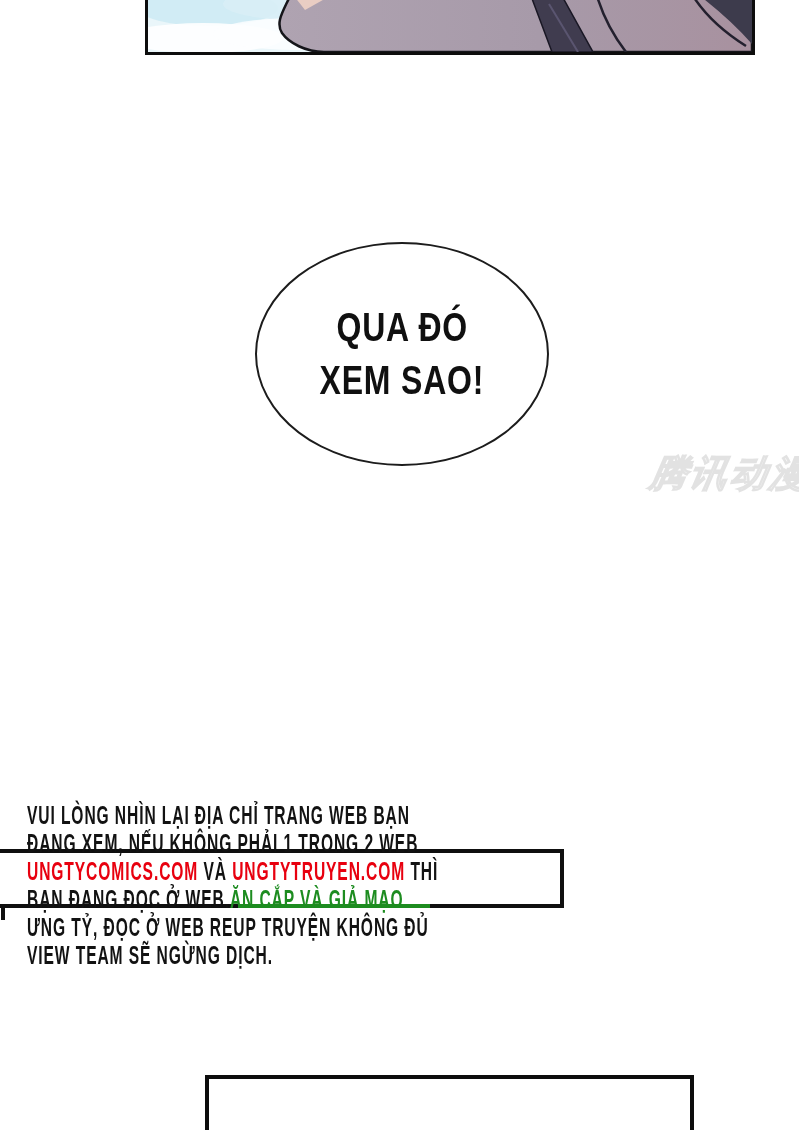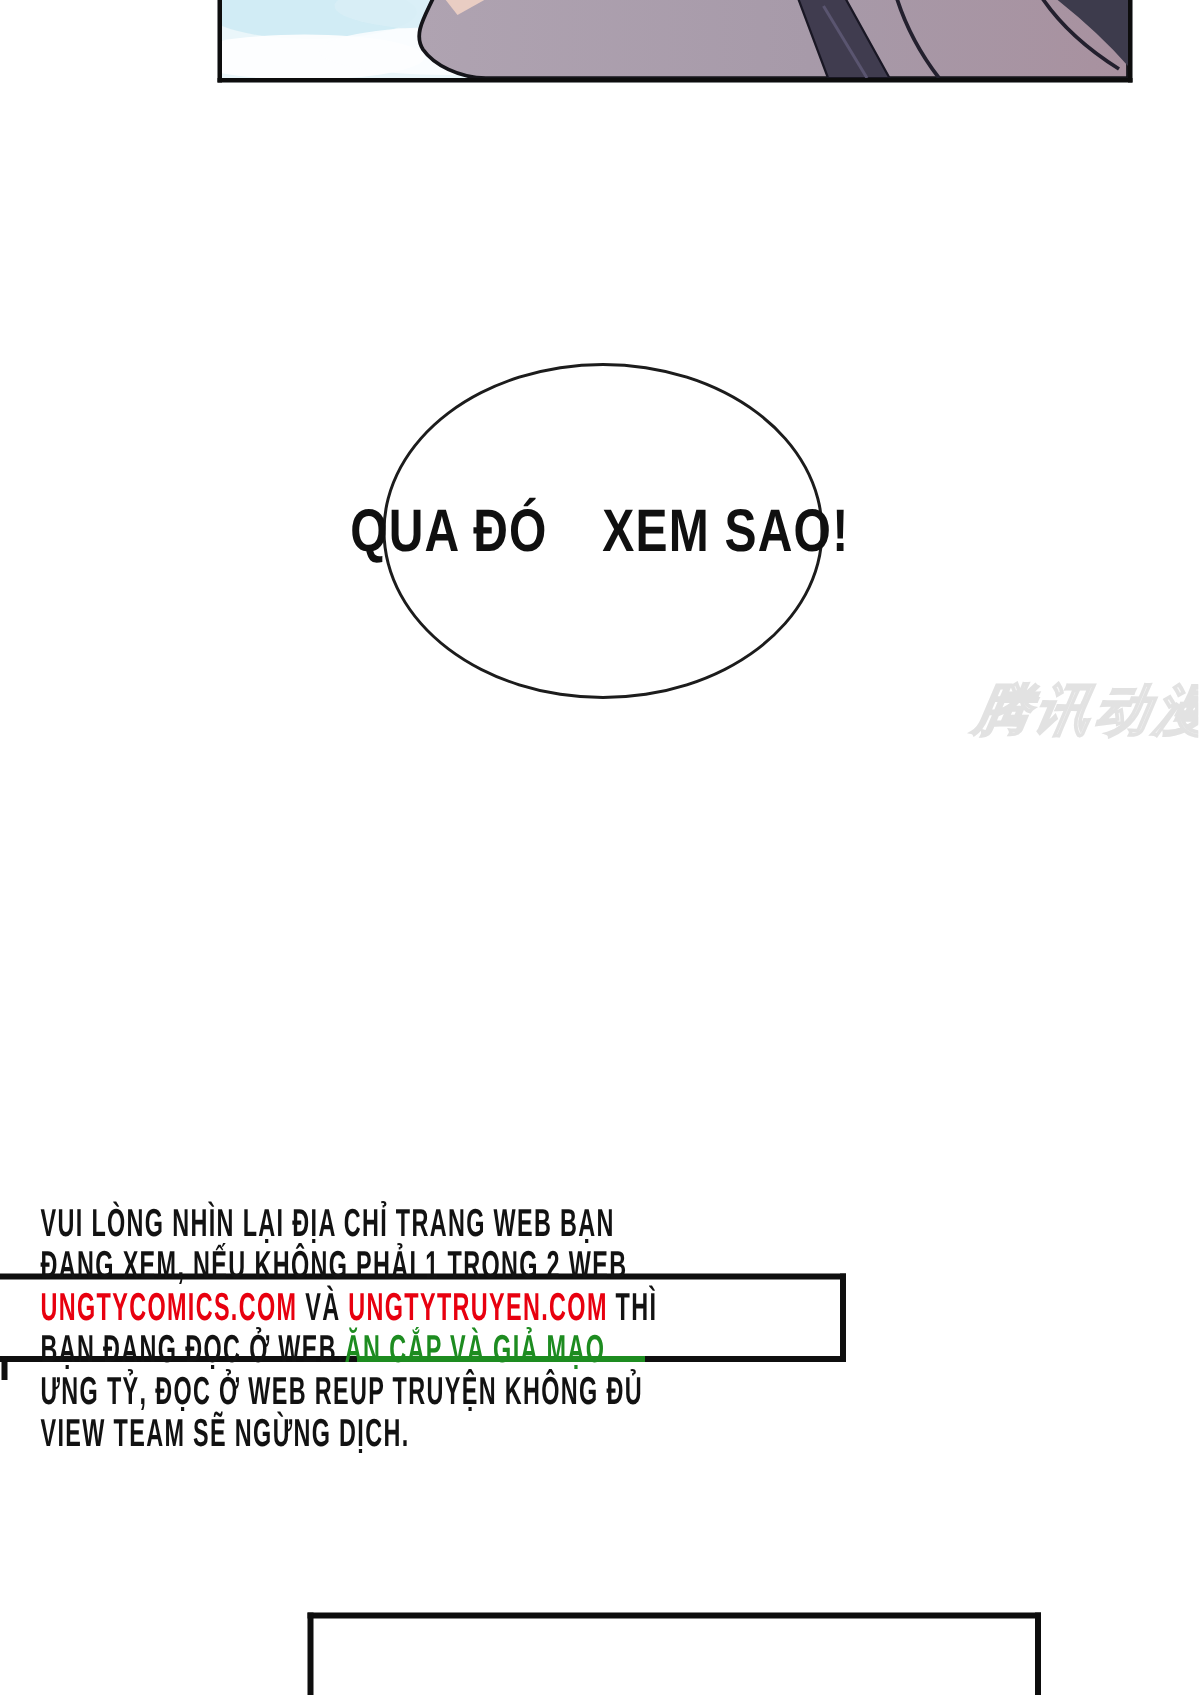--- a/index.html
+++ b/index.html
@@ -14,21 +14,21 @@
     position:absolute; left:145px; top:-4px; width:604px; height:56px;
     border:3.5px solid #0d0d0d; border-top:none; background:#eaf6fa;
     box-sizing:content-box; overflow:hidden;
   }
   .panel-top svg { display:block; }
 
   
   .bubble {
     position:absolute; left:255px; top:242px; width:290px; height:220px;
     background:#ffffff; border:2.5px solid #1c1c1c; border-radius:50%;
-    display:flex; align-items:center; justify-content:center;
+    display:flex; flex-direction:column; align-items:center; justify-content:center;
   }
   .bubble-text {
     font-weight:bold; font-size:40px; line-height:1.32; letter-spacing:1px;
     color:#101010; text-align:center; transform:scaleX(0.8);
     white-space:nowrap;
   }
 
   
   .watermark {
     position:absolute; left:650px; top:449px; white-space:nowrap;

